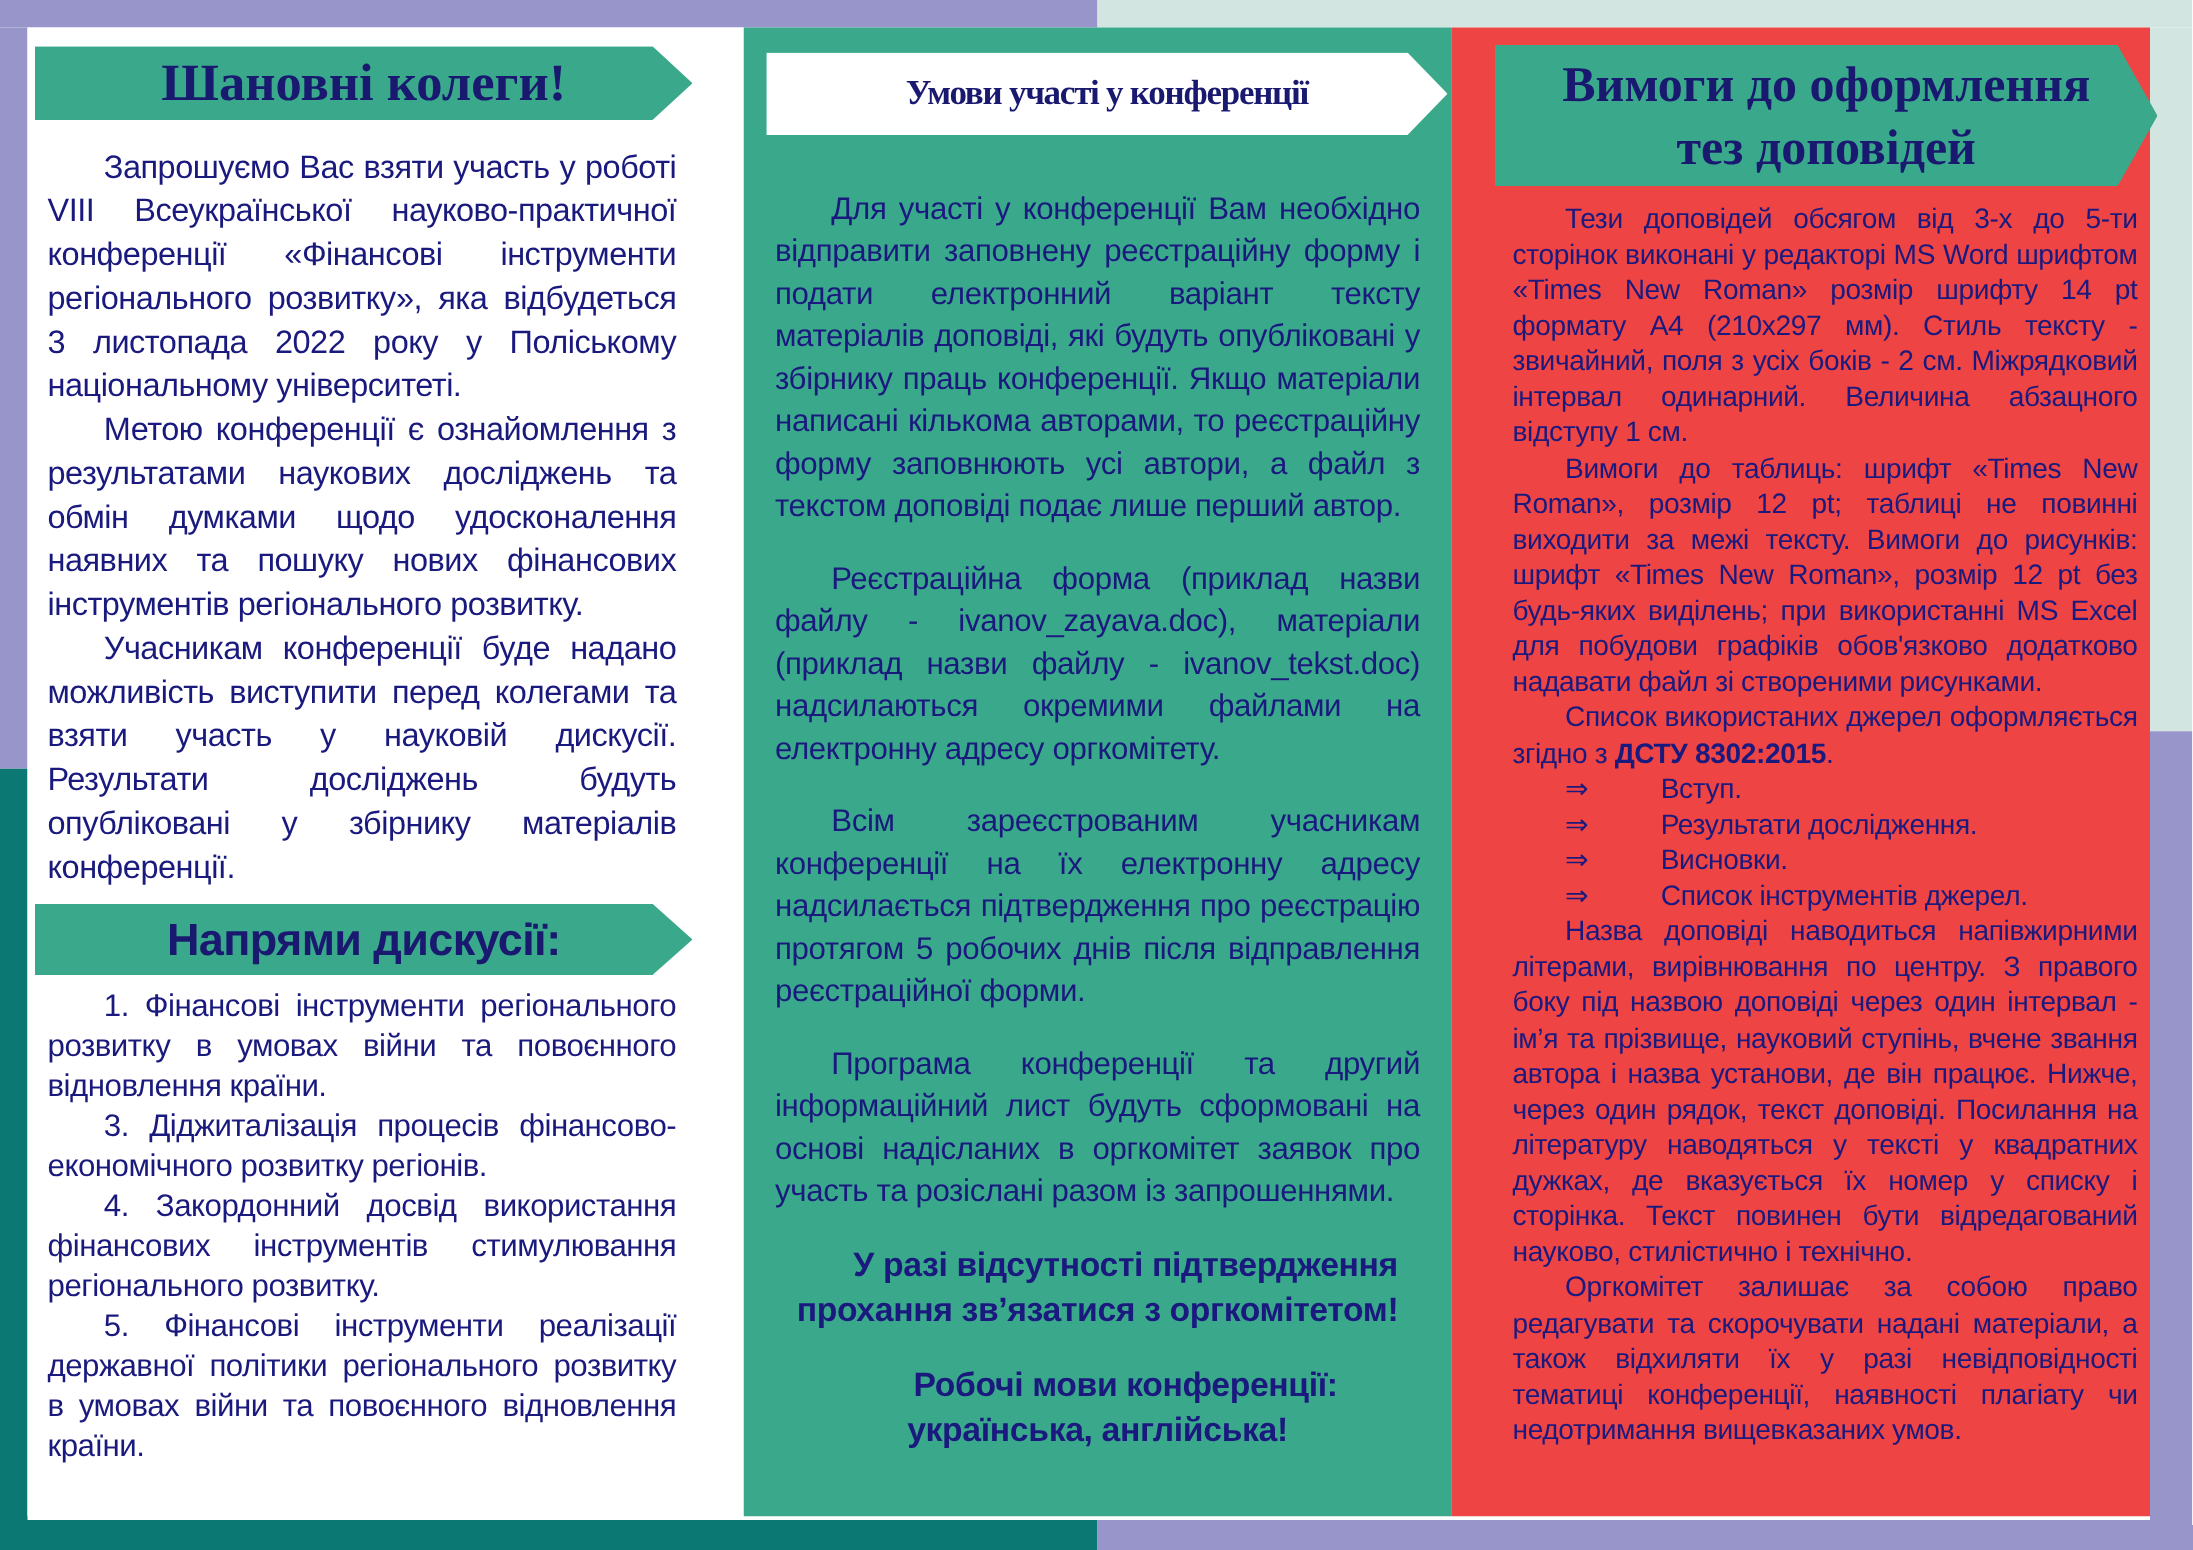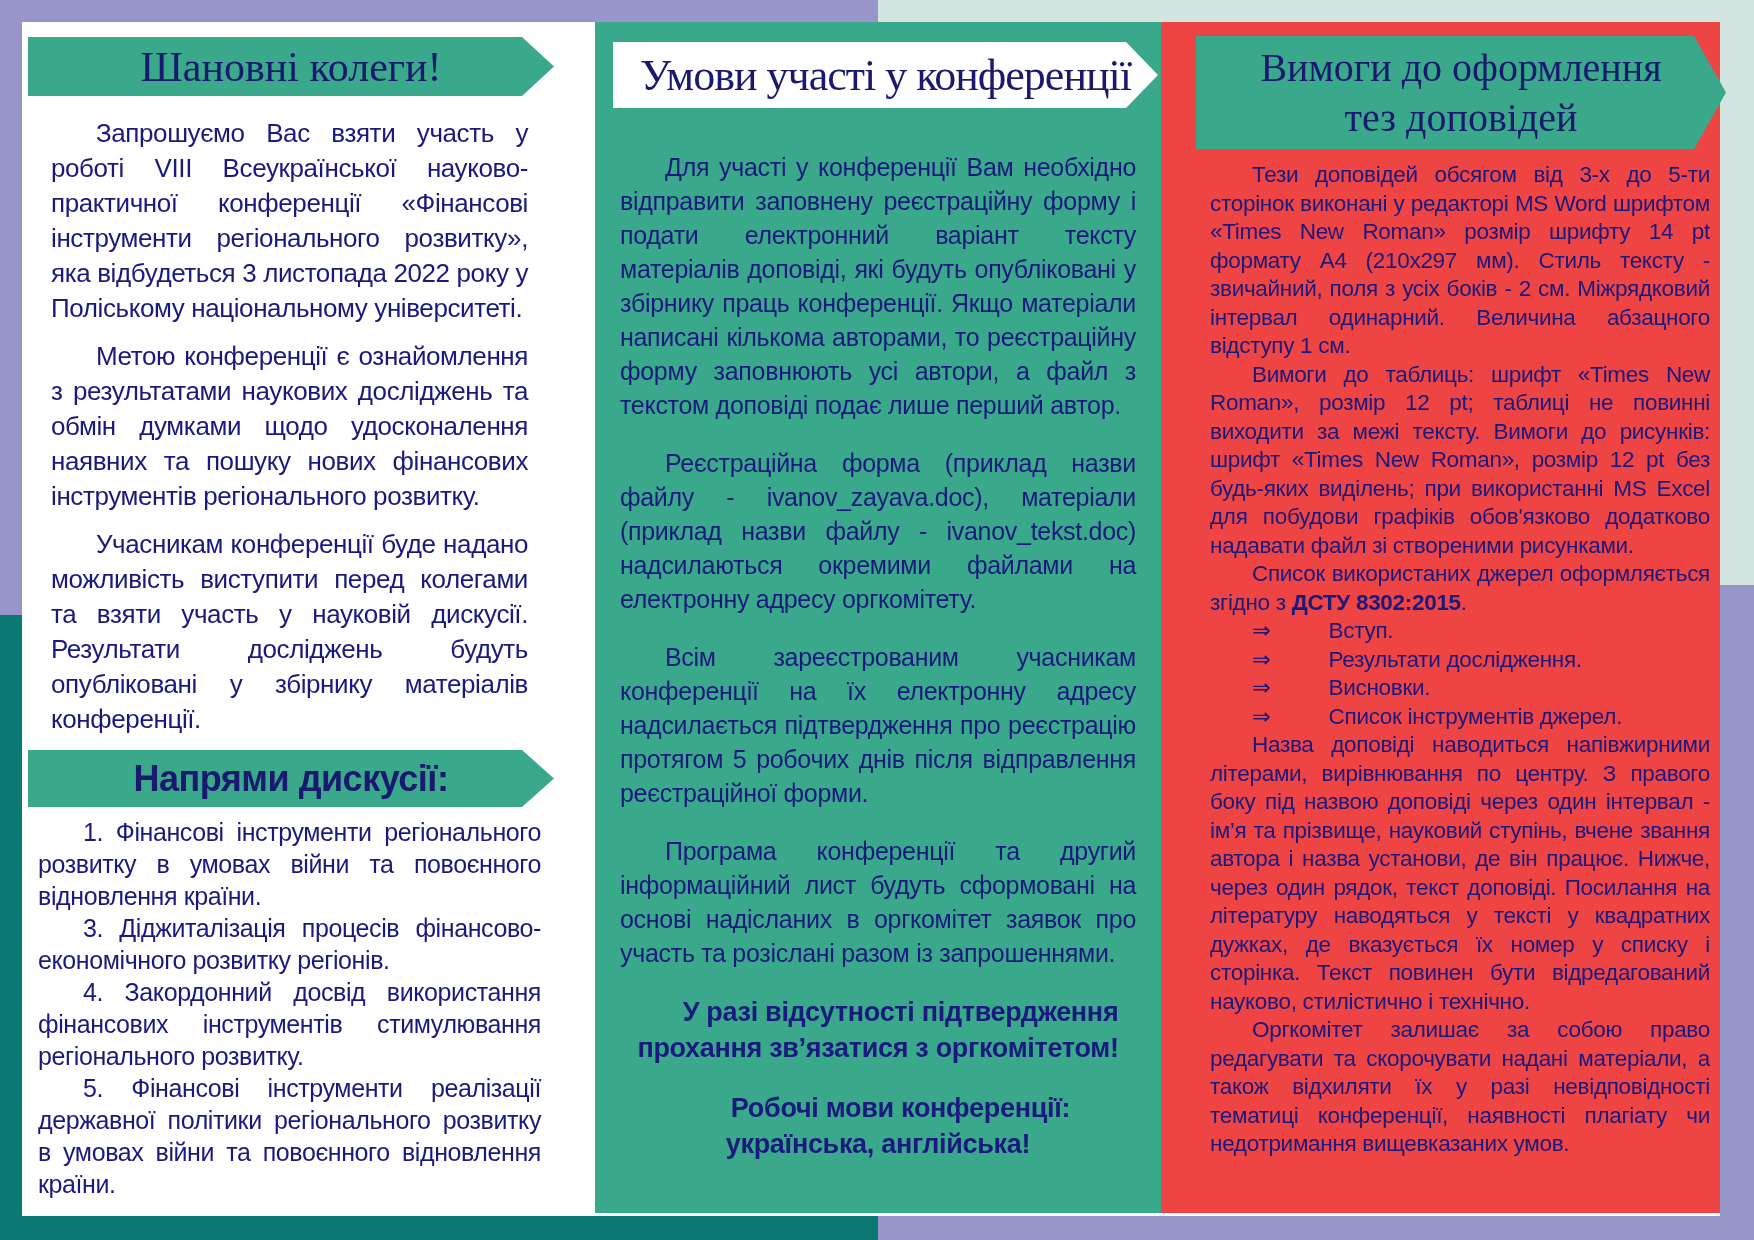--- a/index.html
+++ b/index.html
@@ -27,33 +27,33 @@
   .col-right {left:1161px;width:559px; background:#ef4444;}
 
   
   .arrow{
     clip-path:polygon(0 0, calc(100% - 32px) 0, 100% 50%, calc(100% - 32px) 100%, 0 100%);
     display:flex;align-items:center;justify-content:center;text-align:center;
     color:#191970;
   }
   .arrow.teal{background:#3aa98b;}
   .arrow.white{background:#ffffff;}
-  .serif-head{font-family:"Liberation Serif","DejaVu Serif",serif;font-weight:normal;}
+  .serif-head{font-family:"Liberation Serif","DejaVu Serif",serif;font-weight:bold;}
 
   .banner-left{margin:15px 0 0 6px;width:526px;height:59px;font-size:42px;}
-  .banner-mid{margin:20px 0 0 18px;width:545px;height:66px;font-size:44px;letter-spacing:-1px;}
+  .banner-mid{margin:20px 0 0 18px;width:545px;height:66px;font-size:28px;letter-spacing:-1px;}
   .banner-right{margin:14px 0 0 35px;width:530px;height:113px;font-size:40px;line-height:50px;
     flex-direction:column;}
   .banner-disc{margin:12px 0 0 6px;width:526px;height:57px;
     font-size:36px;font-weight:bold;letter-spacing:-0.5px;}
 
   
   .body-left{margin:20px 16px 0 16px;width:503px;
     font-size:26px;line-height:35px;letter-spacing:-0.4px;text-align:justify;}
-  .body-left p{margin:13px;text-indent:45px;}
+  .body-left p{margin:0;text-indent:45px;}
   .items-left{margin:9px 16px 0 16px;width:503px;
     font-size:25px;line-height:32px;letter-spacing:-0.4px;text-align:justify;}
   .items-left p{margin:0;text-indent:45px;}
 
   .body-mid{margin:42px 0 0 25px;width:516px;
     font-size:25px;line-height:34px;letter-spacing:-0.3px;text-align:justify;}
   .body-mid p{margin:0 0 24px 0;text-indent:45px;}
   .note{margin:18px 0 0 0;width:516px;text-align:center;font-weight:bold;
     font-size:27px;line-height:36px;letter-spacing:-0.3px;text-indent:0;}
   .note2{margin-top:44px;}

